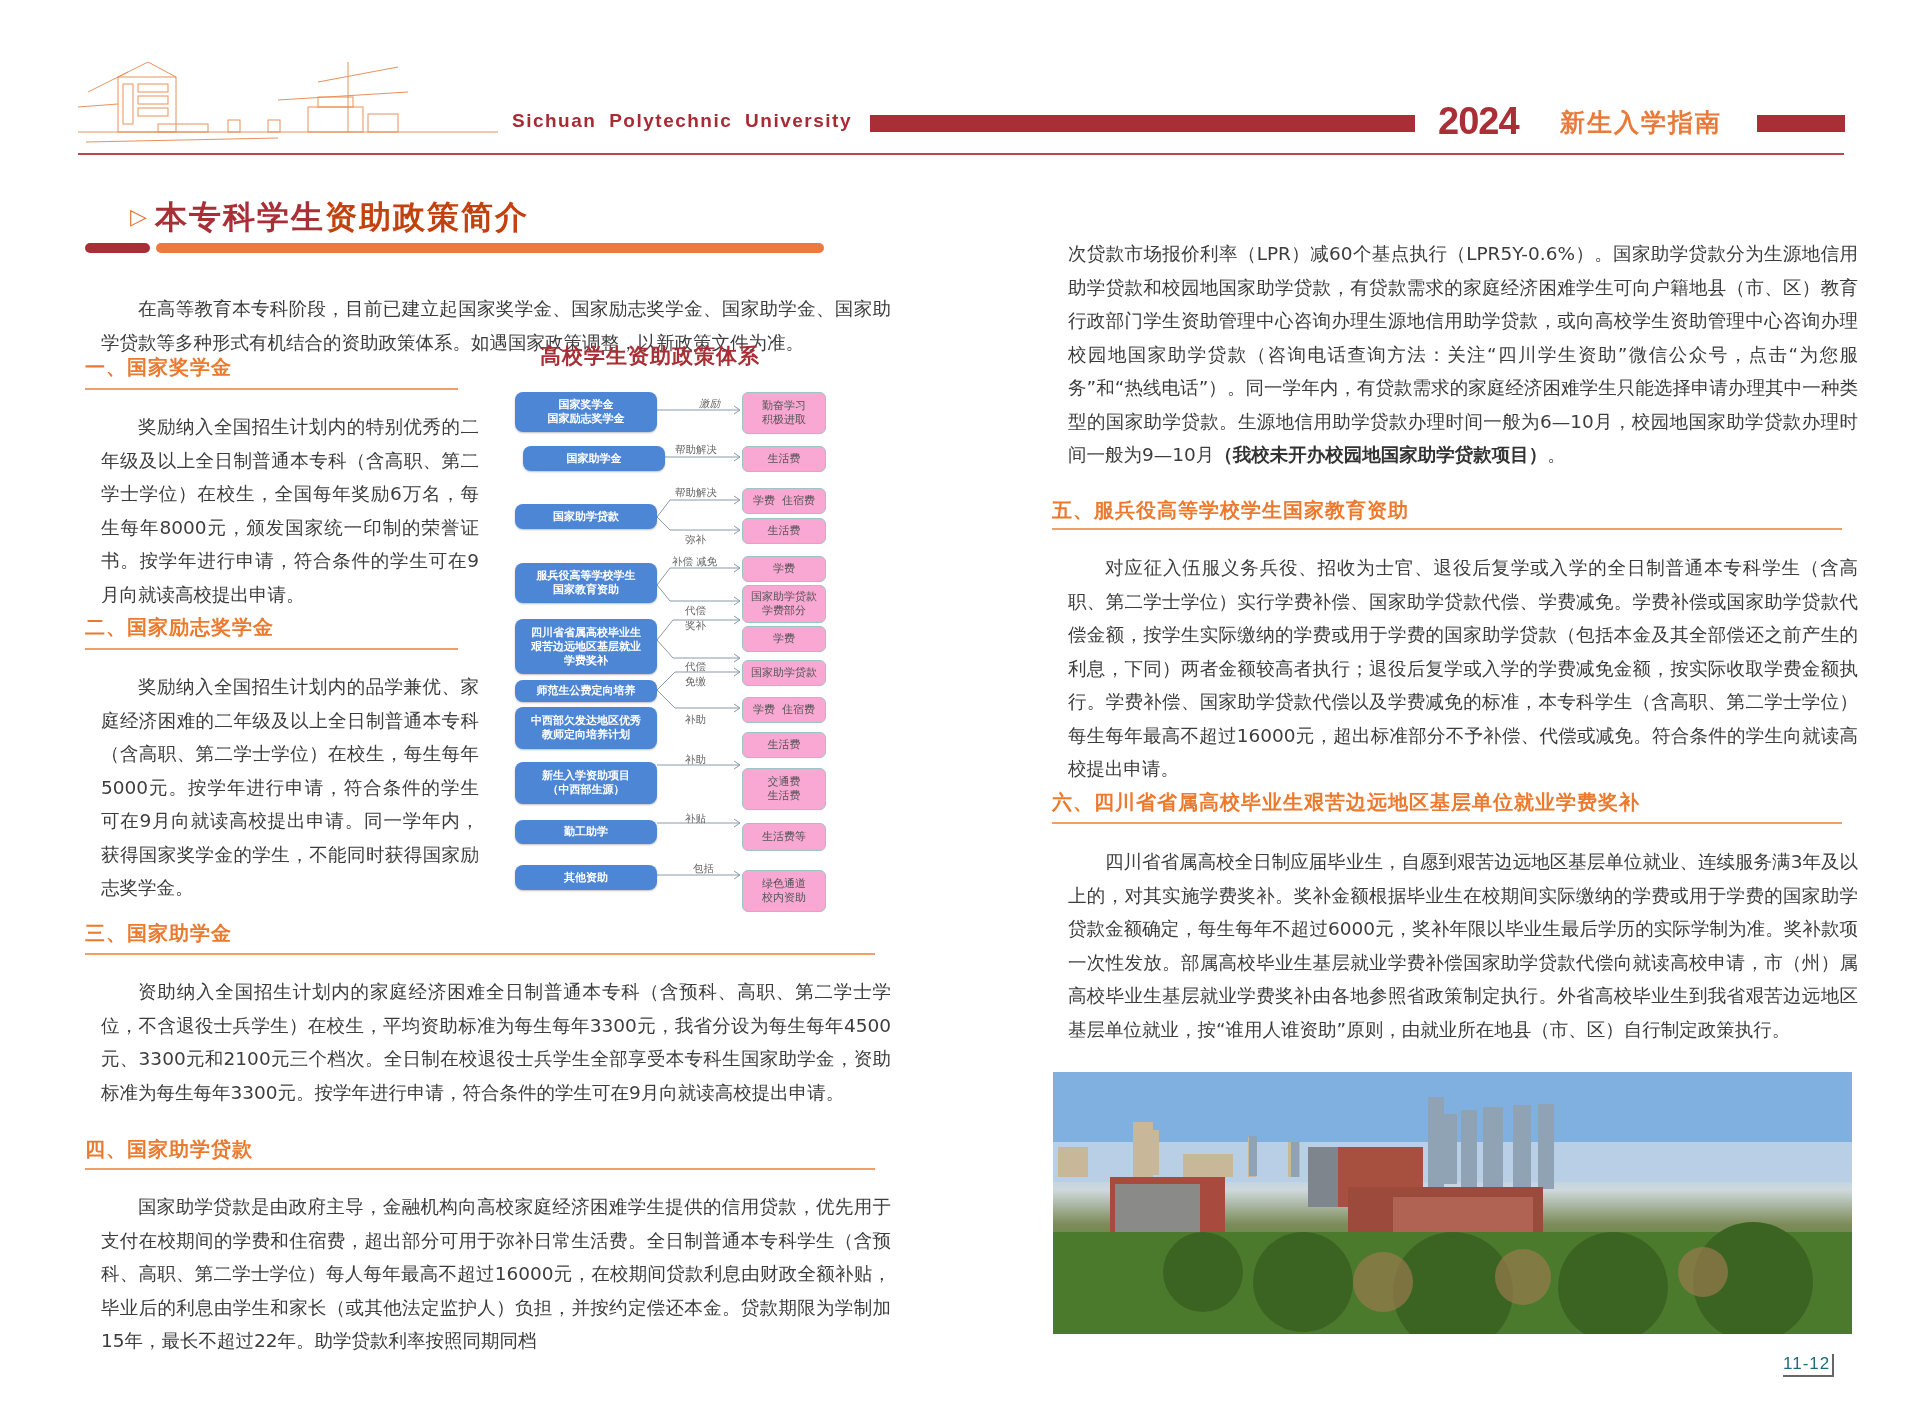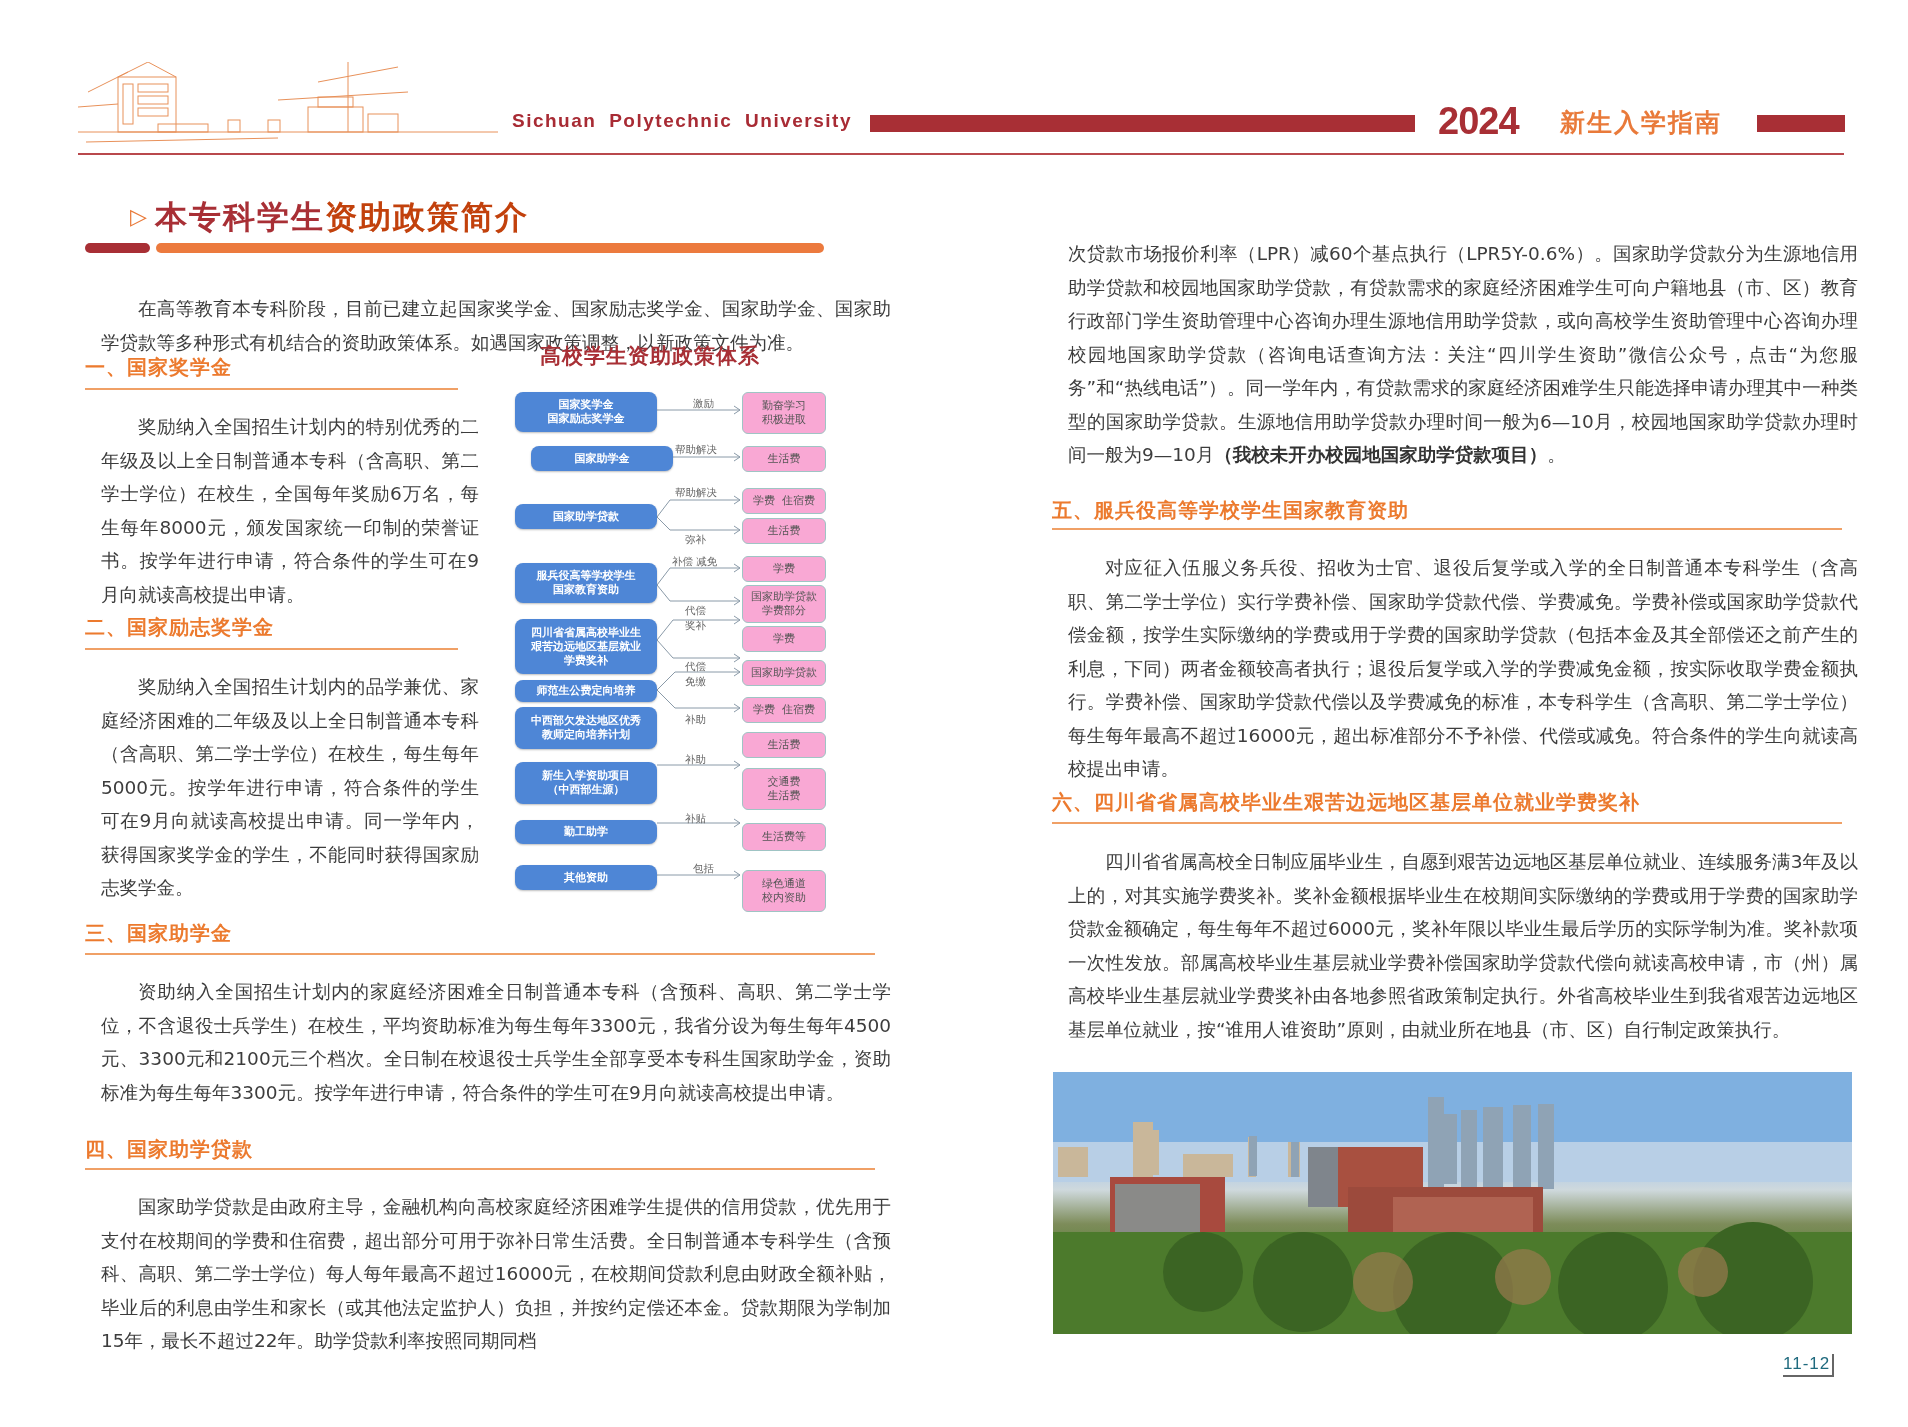--- a/index.html
+++ b/index.html
@@ -153,36 +153,36 @@
         <polyline points="219,386 225,390 219,394"></polyline>
       <line x1="142" y1="448" x2="225" y2="448"></line>
         <polyline points="219,444 225,448 219,452"></polyline>
       <line x1="142" y1="500" x2="225" y2="500"></line>
         <polyline points="219,496 225,500 219,504"></polyline>
     </g>
   </svg>
 
   <div class="dnode" style="left:0;top:17px;width:142px;height:40px;white-space:pre-line;">国家奖学金
 国家励志奖学金</div>
-  <div class="dnode" style="left:16px;top:71px;width:142px;height:25px;text-align:center;">国家助学金</div>
+  <div class="dnode" style="left:8px;top:71px;width:142px;height:25px;text-align:center;">国家助学金</div>
   <div class="dnode" style="left:0;top:129px;width:142px;height:25px;">国家助学贷款</div>
   <div class="dnode" style="left:0;top:188px;width:142px;height:40px;white-space:pre-line;">服兵役高等学校学生
 国家教育资助</div>
   <div class="dnode" style="left:0;top:244px;width:142px;height:55px;white-space:pre-line;">四川省省属高校毕业生
 艰苦边远地区基层就业
 学费奖补</div>
   <div class="dnode" style="left:0;top:305px;width:142px;height:22px;">师范生公费定向培养</div>
   <div class="dnode" style="left:0;top:332px;width:142px;height:42px;white-space:pre-line;">中西部欠发达地区优秀
 教师定向培养计划</div>
   <div class="dnode" style="left:0;top:387px;width:142px;height:42px;white-space:pre-line;">新生入学资助项目
 （中西部生源）</div>
   <div class="dnode" style="left:0;top:445px;width:142px;height:24px;">勤工助学</div>
   <div class="dnode" style="left:0;top:490px;width:142px;height:25px;">其他资助</div>
 
-  <div class="dlabel" style="left:178px;top:22px;">激励</div>
+  <div class="dlabel" style="left:184px;top:22px;font-style:italic;">激励</div>
   <div class="dlabel" style="left:160px;top:68px;">帮助解决</div>
   <div class="dlabel" style="left:160px;top:111px;">帮助解决</div>
   <div class="dlabel" style="left:170px;top:158px;">弥补</div>
   <div class="dlabel" style="left:157px;top:180px;">补偿 减免</div>
   <div class="dlabel" style="left:170px;top:229px;">代偿</div>
   <div class="dlabel" style="left:170px;top:244px;">奖补</div>
   <div class="dlabel" style="left:170px;top:285px;">代偿</div>
   <div class="dlabel" style="left:170px;top:300px;">免缴</div>
   <div class="dlabel" style="left:170px;top:338px;">补助</div>
   <div class="dlabel" style="left:170px;top:378px;">补助</div>

